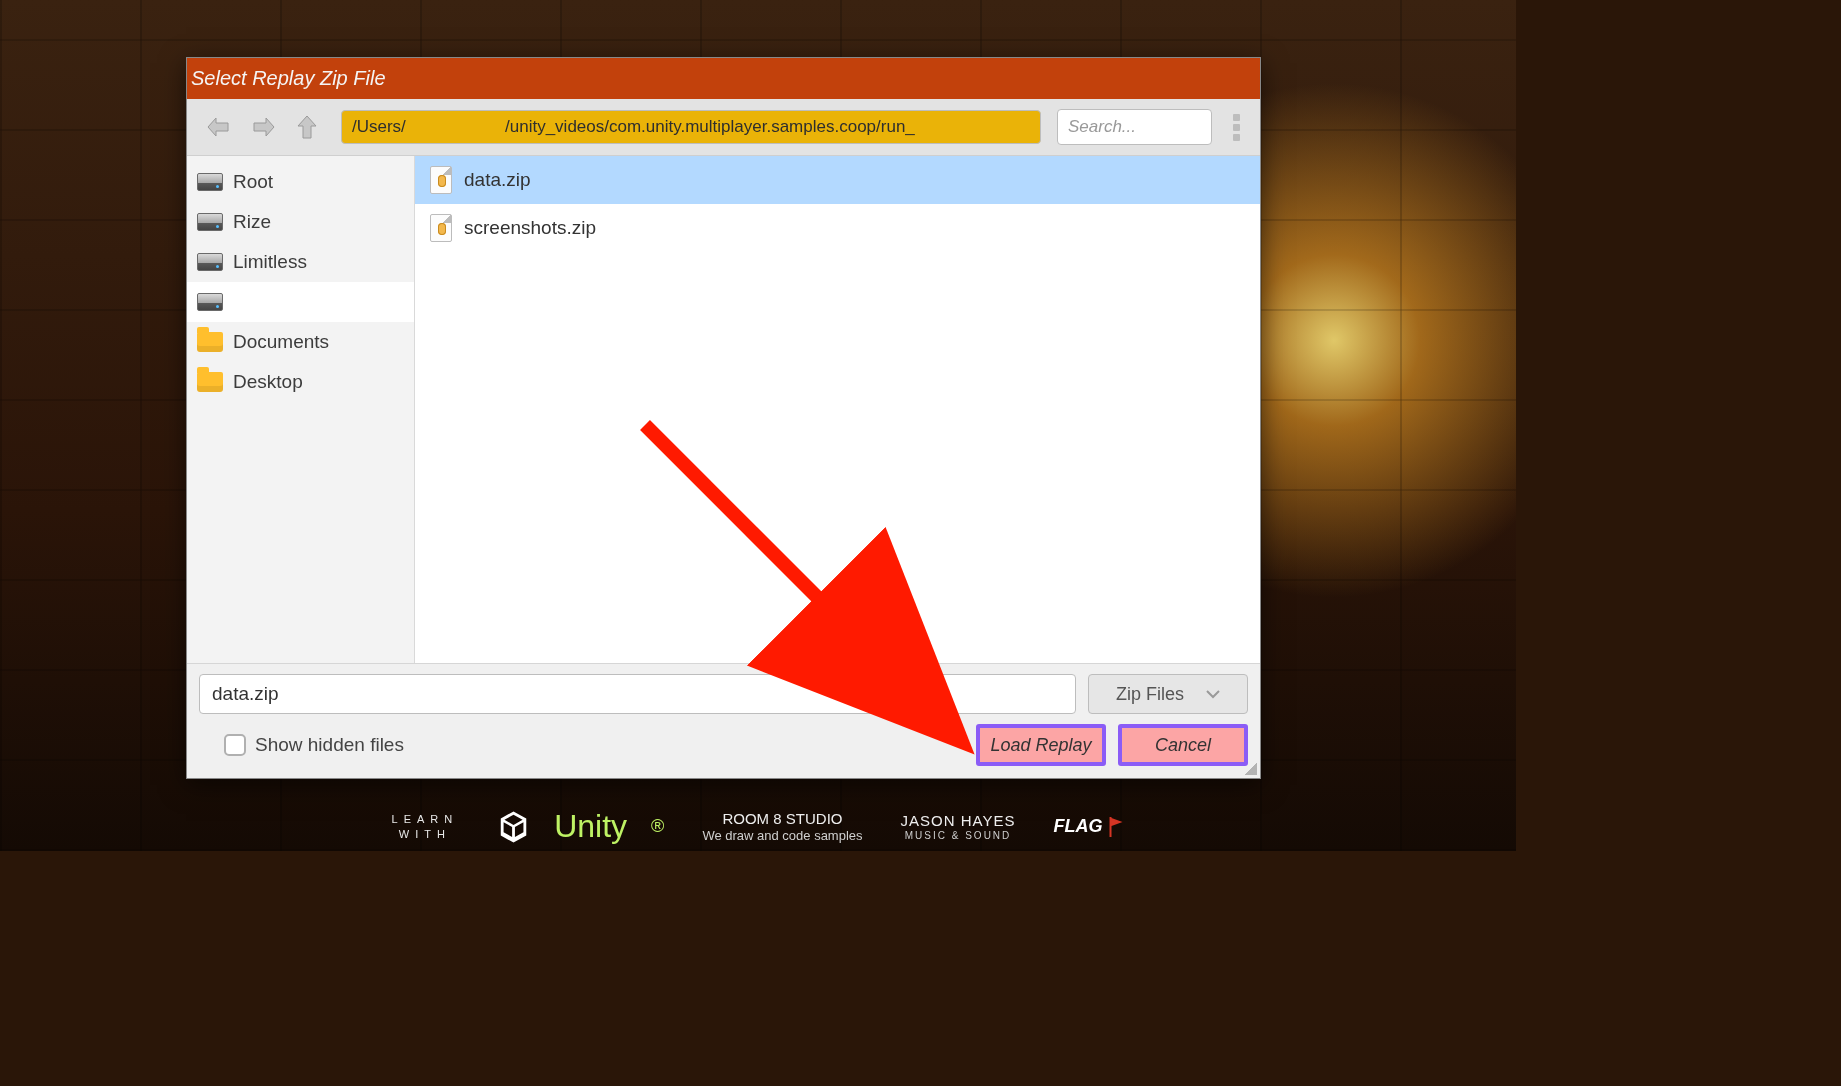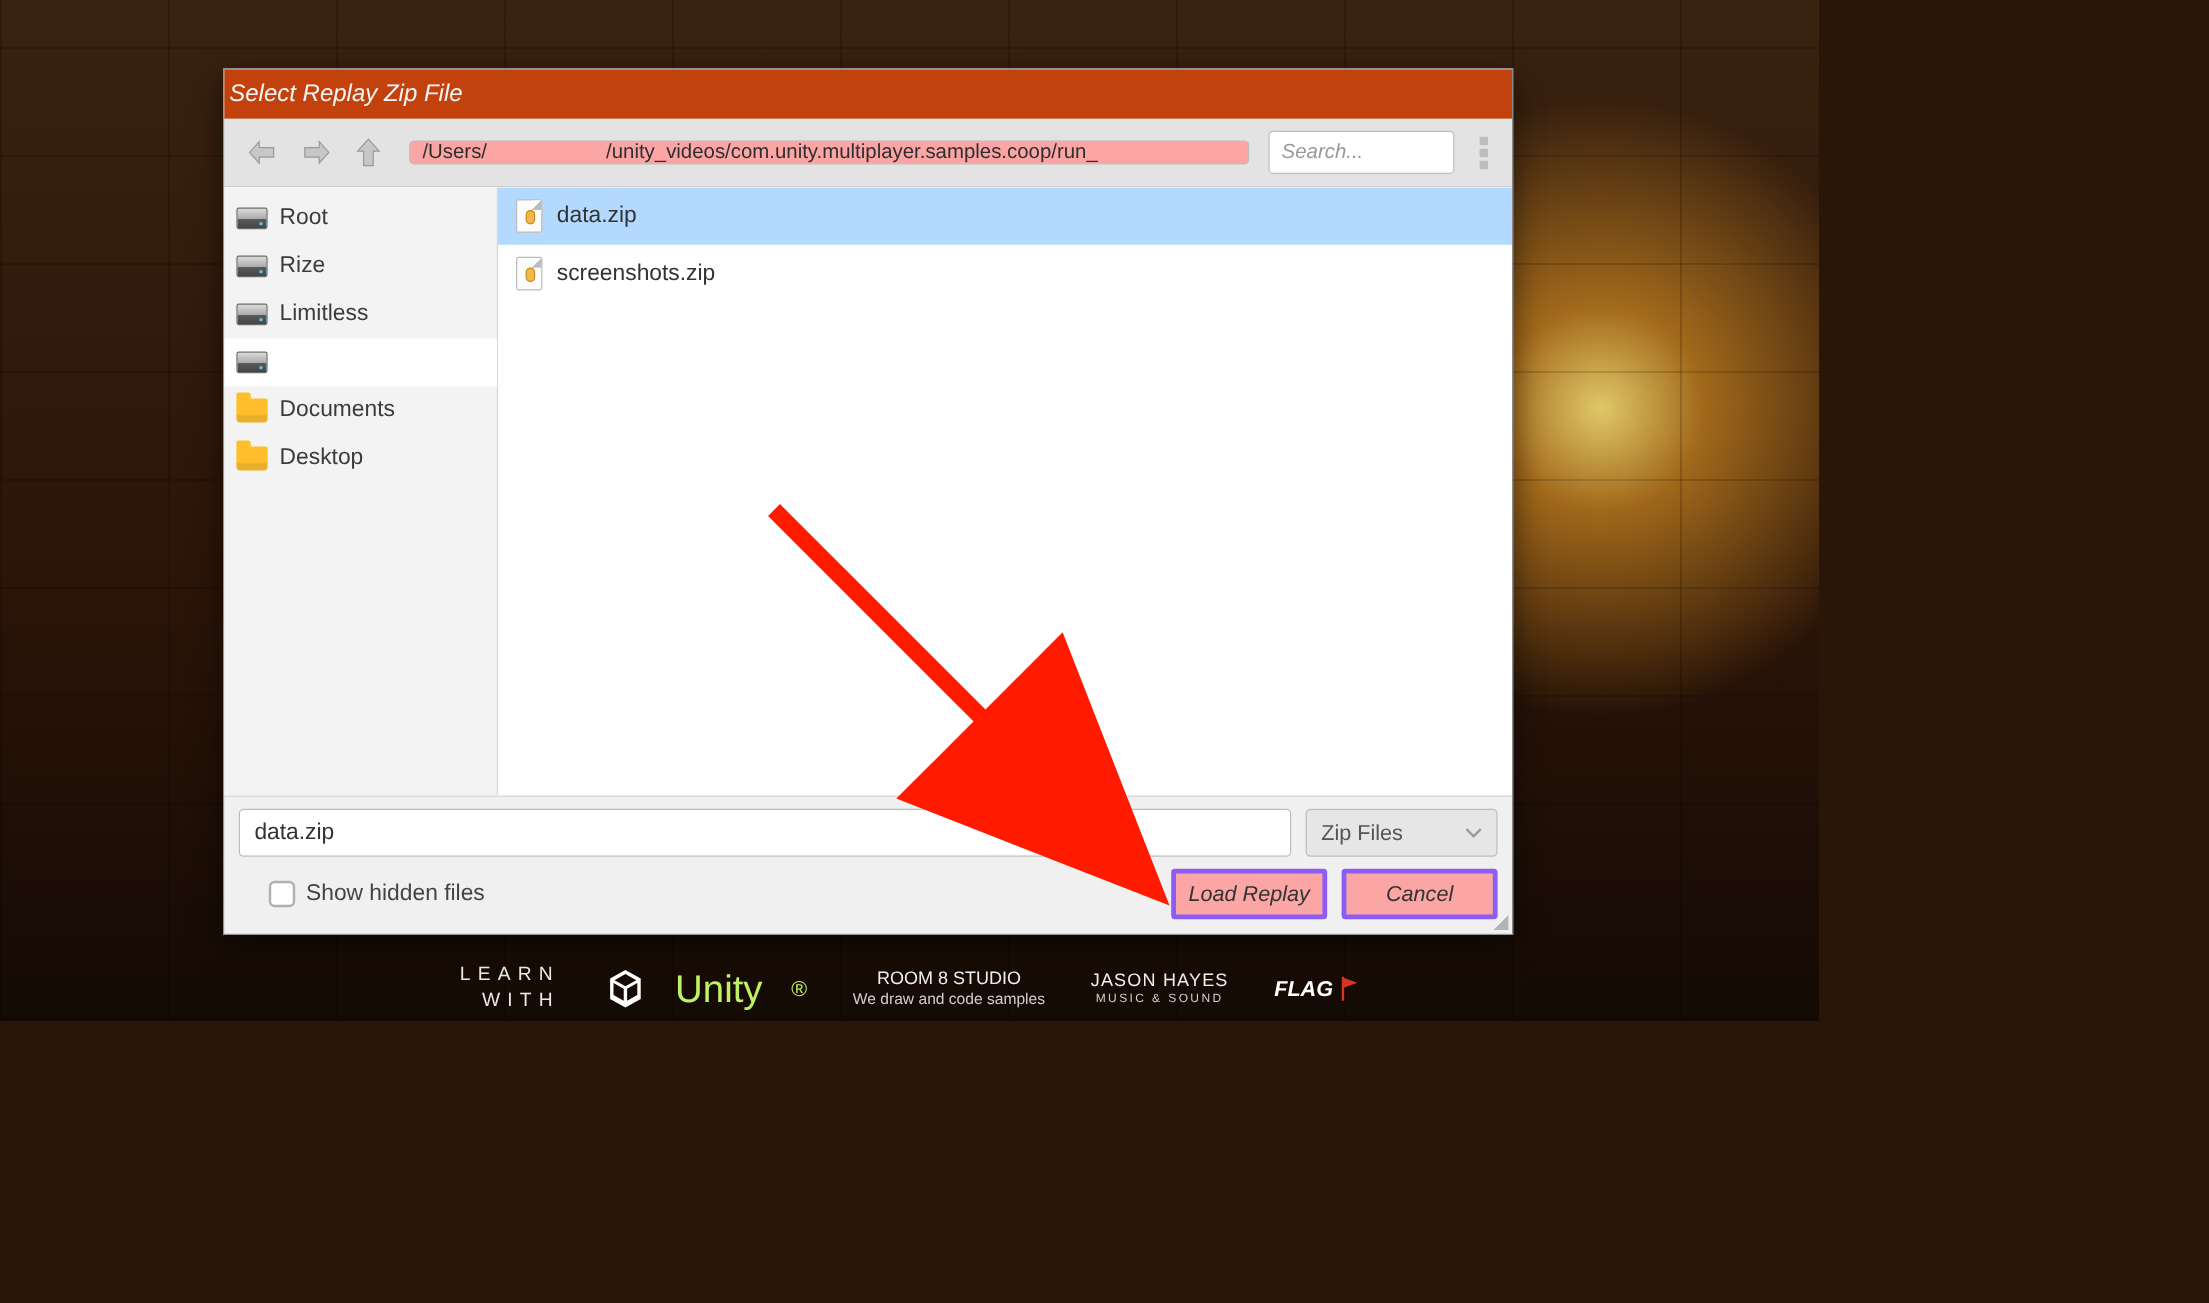--- a/index.html
+++ b/index.html
@@ -31,22 +31,22 @@
     position:absolute;
     bottom: 6px;
     left: 50%;
     transform: translateX(-50%);
     display:flex; align-items:center; gap: 38px;
     color:#e9e9e9;
     z-index:2;
     white-space: nowrap;
   }
   .footer-learn {
-    display:flex; flex-direction:column; align-items:flex-end;
-    font-size:16px; letter-spacing:6px; color:#e9e9e9; line-height:1.3;
+    display:flex; flex-direction:column; align-items:center;
+    font-size:11px; letter-spacing:6px; color:#e9e9e9; line-height:1.3;
   }
   .footer-unity { display:flex; align-items:center; gap:24px; font-weight:400; font-size:32px; color:#bef264; }
   .footer-logo { font-size:13px; color:#cfcfcf; text-align:center; line-height:1.2; }
   .footer-logo .big { font-size:15px; color:#efefef; }
   .flag-logo { display:flex; align-items:center; gap:4px; }
   .flag-logo span { font-weight:700; font-size:18px; color:#fff; font-style:italic; }
 
   
   .dialog {
     position:absolute;
@@ -75,22 +75,22 @@
     border-bottom:1px solid #cfcfcf;
   }
   .navbtn {
     width:40px; height:36px;
     display:flex; align-items:center; justify-content:center;
     border-radius:4px;
   }
   .navbtn svg { stroke:#adadad; fill:#adadad; }
   .path-input {
     flex:1;
-    height:20px;
-    background:#fca5a5;
+    height:34px;
+    background:#eab308;
     border:1px solid #bdbdbd;
     border-radius:4px;
     padding:0 10px;
     font-size:17px;
     color:#2e2e2e;
     margin-left:10px;
   }
   .search-input {
     width: 155px;
     height:36px;
@@ -164,21 +164,21 @@
     display:flex; flex-direction:column; gap:10px;
     position:relative;
   }
   .footer-row1 { display:flex; gap:12px; align-items:center; }
   .filename-input {
     flex:1; height:40px; background:#fff; border:1px solid #bdbdbd; border-radius:4px;
     padding:0 12px; font-size:19px; color:#333;
   }
   .type-select {
     width:160px; height:40px; background:#e6e6e6; border:1px solid #bdbdbd; border-radius:4px;
-    display:flex; align-items:center; justify-content:space-between; padding:0 12px;
+    display:flex; align-items:center; justify-content:space-between; padding:0 27px;
     font-size:18px; color:#555; cursor:pointer;
   }
   .footer-row2 { display:flex; align-items:center; }
   .chk { display:flex; align-items:center; gap:9px; font-size:19px; color:#444; cursor:pointer;margin-left:25px; }
   .chk-box { width:22px;height:22px;border:2px solid #b0b0b0;border-radius:5px;background:#fff; }
   .spacer{flex:1;}
   .action-btn {
     min-width:130px; height:42px; background:#fca5a5; border:4px solid #8b5cf6; border-radius:3px;
     font-size:18px; color:#333; cursor:pointer; margin-left:12px;font-style:italic;
   }

